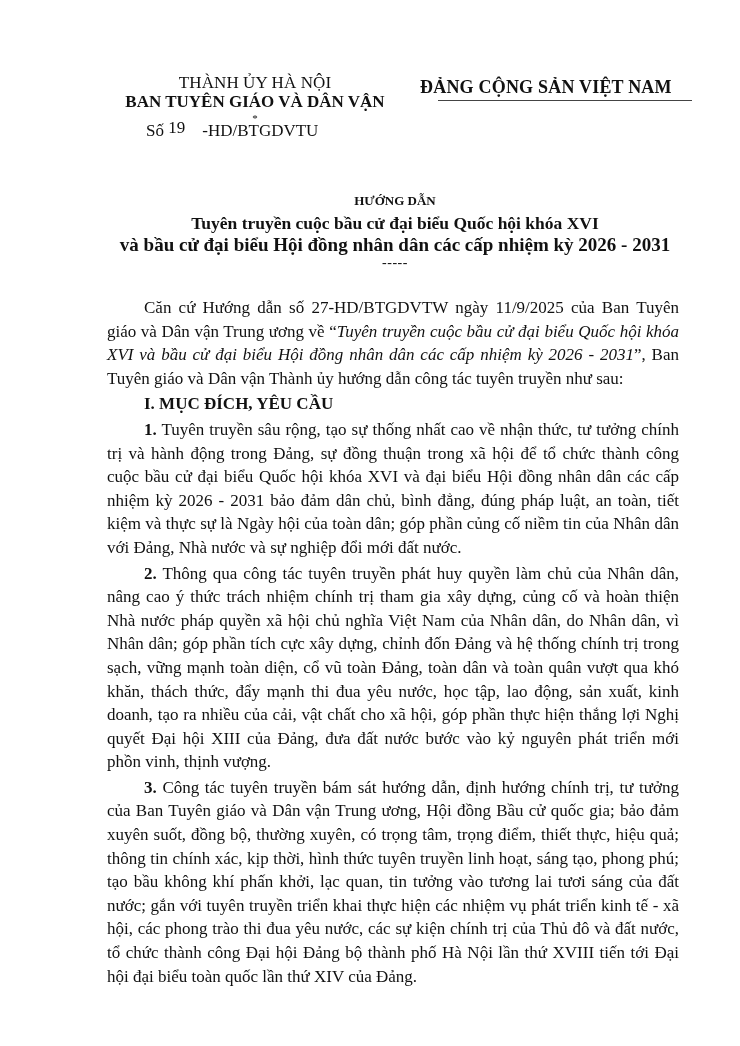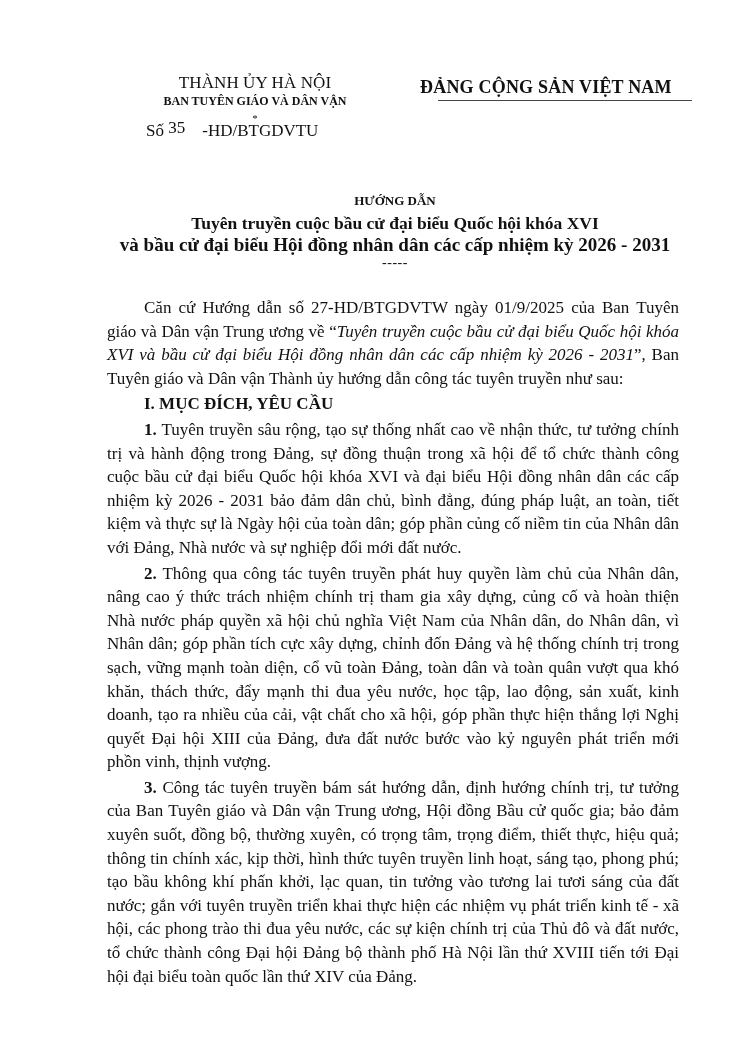--- a/index.html
+++ b/index.html
@@ -9,21 +9,21 @@
     color: #111111;
   }
   .page { position: absolute; left: 0; top: 0; width: 632px; height: 1046px; background: #ffffff; }
 
   
   .hdr-left {
     position: absolute; left: 115px; top: 73px; width: 280px;
     text-align: center; font-size: 17px; line-height: 19px;
   }
   .hdr-left .org1 { font-weight: normal; letter-spacing: 0.1px; }
-  .hdr-left .org2 { font-weight: bold; font-size: 12px; }
+  .hdr-left .org2 { font-weight: bold; font-size: 17px; }
   .hdr-left .star { font-size: 11px; line-height: 12px; margin-top: 1px; }
   .docno {
     position: absolute; left: 146px; top: 121px; font-size: 17px; line-height: 20px; white-space: pre;
   }
   .docno .num { position: relative; top: -3px; }
 
   
   .hdr-right {
     position: absolute; left: 420px; top: 76px; width: 290px; text-align: left;
   }
@@ -61,35 +61,35 @@
 <body>
 
 <div class="page">
 
   <div class="hdr-left">
     <div class="org1">THÀNH ỦY HÀ NỘI</div>
     <div class="org2">BAN TUYÊN GIÁO VÀ DÂN VẬN</div>
     <div class="star">*</div>
   </div>
 
-  <div class="docno"><span>Số</span> <span class="num">35</span>    <span>-HD/BTGDVTU</span></div>
+  <div class="docno"><span>Số</span> <span class="num">19</span>    <span>-HD/BTGDVTU</span></div>
 
   <div class="hdr-right">
     <div class="party">ĐẢNG CỘNG SẢN VIỆT NAM</div>
     <div class="party-rule"></div>
   </div>
 
   <div class="title-block">
     <div class="t1">HƯỚNG DẪN</div>
     <div class="t2">Tuyên truyền cuộc bầu cử đại biểu Quốc hội khóa XVI</div>
     <div class="t3">và bầu cử đại biểu Hội đồng nhân dân các cấp nhiệm kỳ 2026 - 2031</div>
     <div class="dash">-----</div>
   </div>
 
   <div class="body-text">
-    <p><span>Căn cứ Hướng dẫn số 27-HD/BTGDVTW ngày 01/9/2025 của Ban Tuyên giáo và Dân vận Trung ương về “</span><i>Tuyên truyền cuộc bầu cử đại biểu Quốc hội khóa XVI và bầu cử đại biểu Hội đồng nhân dân các cấp nhiệm kỳ 2026 - 2031</i><span>”, Ban Tuyên giáo và Dân vận Thành ủy hướng dẫn công tác tuyên truyền như sau:</span></p>
+    <p><span>Căn cứ Hướng dẫn số 27-HD/BTGDVTW ngày 11/9/2025 của Ban Tuyên giáo và Dân vận Trung ương về “</span><i>Tuyên truyền cuộc bầu cử đại biểu Quốc hội khóa XVI và bầu cử đại biểu Hội đồng nhân dân các cấp nhiệm kỳ 2026 - 2031</i><span>”, Ban Tuyên giáo và Dân vận Thành ủy hướng dẫn công tác tuyên truyền như sau:</span></p>
     <p class="heading">I. MỤC ĐÍCH, YÊU CẦU</p>
     <p><b>1.</b><span> Tuyên truyền sâu rộng, tạo sự thống nhất cao về nhận thức, tư tưởng chính trị và hành động trong Đảng, sự đồng thuận trong xã hội để tổ chức thành công cuộc bầu cử đại biểu Quốc hội khóa XVI và đại biểu Hội đồng nhân dân các cấp nhiệm kỳ 2026 - 2031 bảo đảm dân chủ, bình đẳng, đúng pháp luật, an toàn, tiết kiệm và thực sự là Ngày hội của toàn dân; góp phần củng cố niềm tin của Nhân dân với Đảng, Nhà nước và sự nghiệp đổi mới đất nước.</span></p>
     <p><b>2.</b><span> Thông qua công tác tuyên truyền phát huy quyền làm chủ của Nhân dân, nâng cao ý thức trách nhiệm chính trị tham gia xây dựng, củng cố và hoàn thiện Nhà nước pháp quyền xã hội chủ nghĩa Việt Nam của Nhân dân, do Nhân dân, vì Nhân dân; góp phần tích cực xây dựng, chỉnh đốn Đảng và hệ thống chính trị trong sạch, vững mạnh toàn diện, cổ vũ toàn Đảng, toàn dân và toàn quân vượt qua khó khăn, thách thức, đẩy mạnh thi đua yêu nước, học tập, lao động, sản xuất, kinh doanh, tạo ra nhiều của cải, vật chất cho xã hội, góp phần thực hiện thắng lợi Nghị quyết Đại hội XIII của Đảng, đưa đất nước bước vào kỷ nguyên phát triển mới phồn vinh, thịnh vượng.</span></p>
     <p><b>3.</b><span> Công tác tuyên truyền bám sát hướng dẫn, định hướng chính trị, tư tưởng của Ban Tuyên giáo và Dân vận Trung ương, Hội đồng Bầu cử quốc gia; bảo đảm xuyên suốt, đồng bộ, thường xuyên, có trọng tâm, trọng điểm, thiết thực, hiệu quả; thông tin chính xác, kịp thời, hình thức tuyên truyền linh hoạt, sáng tạo, phong phú; tạo bầu không khí phấn khởi, lạc quan, tin tưởng vào tương lai tươi sáng của đất nước; gắn với tuyên truyền triển khai thực hiện các nhiệm vụ phát triển kinh tế - xã hội, các phong trào thi đua yêu nước, các sự kiện chính trị của Thủ đô và đất nước, tổ chức thành công Đại hội Đảng bộ thành phố Hà Nội lần thứ XVIII tiến tới Đại hội đại biểu toàn quốc lần thứ XIV của Đảng.</span></p>
   </div>
 
 </div>
 
 </body></html>

